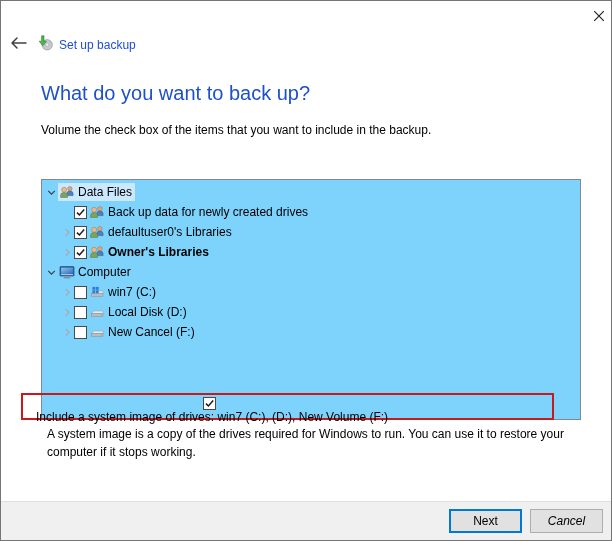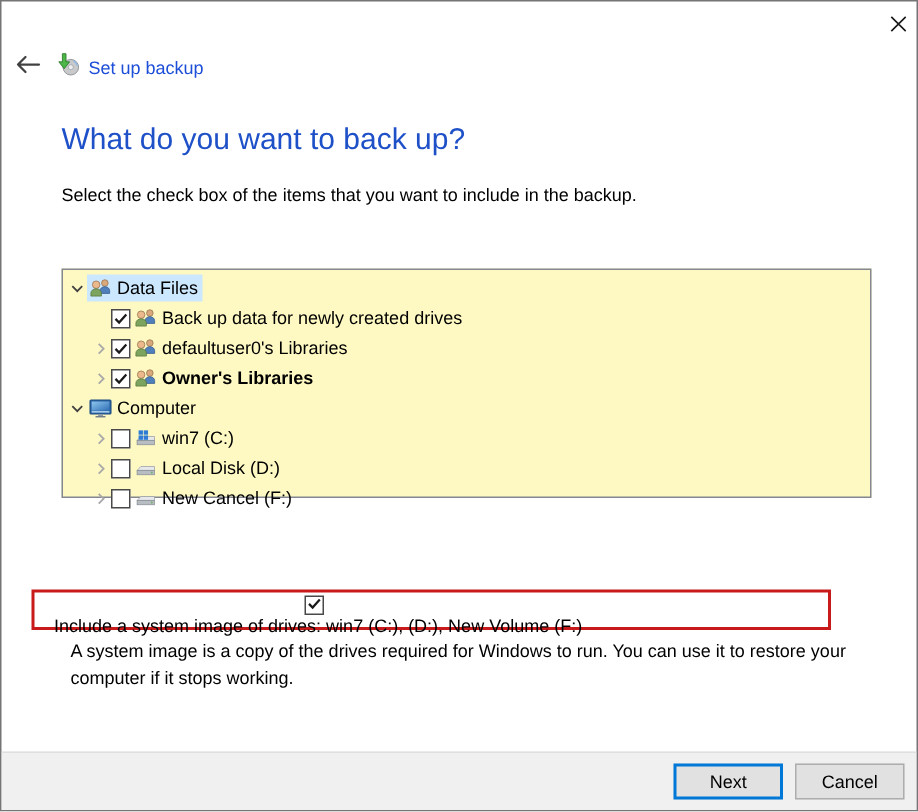--- a/index.html
+++ b/index.html
@@ -10,22 +10,22 @@
   }
   .back { position:absolute; left:9px; top:36px; width:18px; height:14px; cursor:pointer; }
   .app-icon { position:absolute; left:36px; top:34px; width:16px; height:16px; }
   .app-icon svg, .back svg, .close svg { display:block; }
   .title { position:absolute; left:58px; top:37px; font-size:12px; color:#1d4ed8; line-height:14px; }
   .close { position:absolute; left:592px; top:9px; width:12px; height:12px; cursor:pointer; }
   .heading { position:absolute; left:40px; top:81px; margin:0; font-size:20px; font-weight:400; color:var(--heading,#1E50C8); }
   .instruction { position:absolute; left:40px; top:122px; font-size:12px; color:#000; }
 
   .tree {
-    position:absolute; left:40px; top:178px; width:540px; height:153px;
-    box-sizing:border-box; border:1px solid #828790; background:#fef9c3; padding-top:2px;
+    position:absolute; left:40px; top:178px; width:540px; height:241px;
+    box-sizing:border-box; border:1px solid #828790; background:#7dd3fc; padding-top:2px;
   }
   .tree-row { height:20px; display:flex; align-items:center; }
   .expander { width:11px; height:11px; flex:0 0 11px; display:flex; align-items:center; justify-content:center; }
   .l0 .expander { margin-left:4px; }
   .l1 .expander { margin-left:20px; }
   .cb {
     width:13px; height:13px; flex:0 0 13px; box-sizing:border-box;
     border:1px solid #494949; background:#fff; display:flex; align-items:center; justify-content:center;
     margin-left:1px;
   }
@@ -46,21 +46,21 @@
 
   .footer {
     position:absolute; left:0; bottom:0; width:100%; height:38px;
     background:#F0F0F0; border-top:1px solid #DFDFDF; box-sizing:content-box;
   }
   .btn {
     position:absolute; top:7px; width:73px; height:24px; font-size:12px; color:#000;
     background:#E1E1E1; border:1px solid #ADADAD; box-sizing:border-box; padding:0; cursor:pointer;
   }
   .btn-next { right:89px; border:2px solid var(--focus,#0078D7); }
-  .btn-cancel { right:8px; }
+  .btn-cancel { right:8px;font-style:italic; }
 </style>
 </head>
 <body>
 
 <div class="window">
 
   <span class="back"><span><svg viewBox="0 0 17 12" width="17" height="12">
           <path d="M7 1 L2 6 l5 5 M2 6 h14" fill="none" stroke="#414141" stroke-width="1.5" stroke-linecap="round" stroke-linejoin="round"></path>
         </svg></span></span>
 
@@ -74,21 +74,21 @@
     </span>
 
   <span class="title">Set up backup</span>
 
   <span class="close"><span><svg viewBox="0 0 12 12" width="12" height="12">
           <path d="M1.2 1.2 L10.8 10.8 M10.8 1.2 L1.2 10.8" stroke="#1b1b1b" stroke-width="1.1" fill="none"></path>
         </svg></span></span>
 
   <h1 class="heading">What do you want to back up?</h1>
 
-  <div class="instruction">Select the check box of the items that you want to include in the backup.</div>
+  <div class="instruction">Volume the check box of the items that you want to include in the backup.</div>
 
   <div class="tree" id="tree">
       <div class="tree-row l0 selected">
         <span class="expander">
           <svg viewBox="0 0 11 11" width="11" height="11">
             <polyline points="2.2,3.8 5.5,7.1 8.8,3.8" fill="none" stroke="#404040" stroke-width="1.2"></polyline>
           </svg>
         </span>
         <span class="content">
           <span class="ticon">

